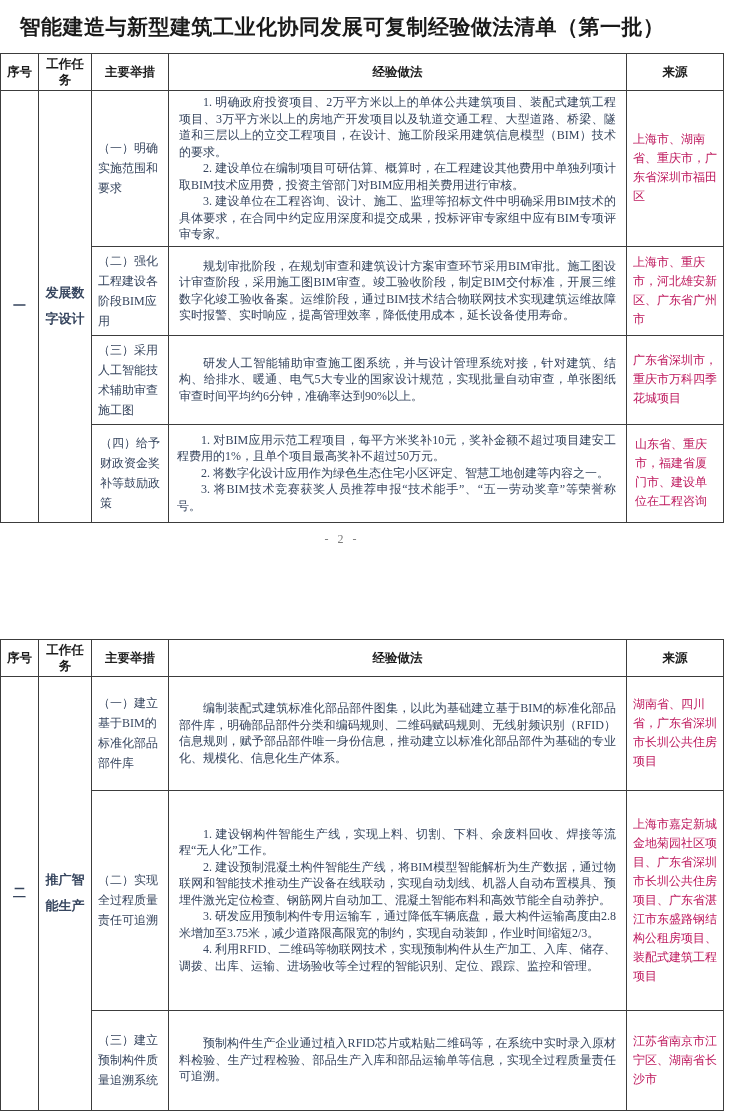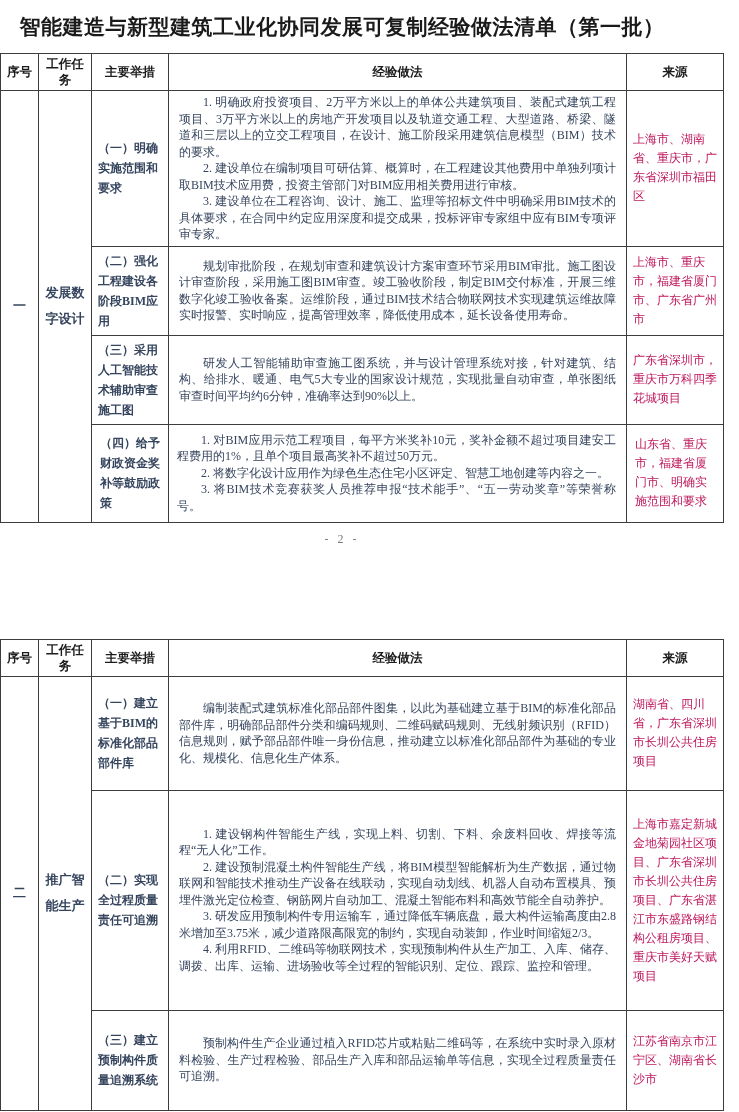--- a/index.html
+++ b/index.html
@@ -42,21 +42,21 @@
   td.serial-cell, td.task-cell {
     text-align: center;
     vertical-align: middle;
     font-weight: bold;
     font-size: 13px;
     color: #36455e;
     line-height: 26px;
     padding: 14px 4px;
   }
   td.measure-cell {
-    font-weight: bold;
+    font-weight: normal;
     font-size: 12px;
     color: #36455e;
     line-height: 20px;
     padding: 4px 6px;
     vertical-align: middle;
     text-align: left;
   }
   td.practice-cell {
     vertical-align: middle;
     padding: 3px 10px;
@@ -127,37 +127,37 @@
           <p>2. 建设单位在编制项目可研估算、概算时，在工程建设其他费用中单独列项计取BIM技术应用费，投资主管部门对BIM应用相关费用进行审核。</p>
           <p>3. 建设单位在工程咨询、设计、施工、监理等招标文件中明确采用BIM技术的具体要求，在合同中约定应用深度和提交成果，投标评审专家组中应有BIM专项评审专家。</p>
         </td>
         <td class="source-cell">上海市、湖南省、重庆市，广东省深圳市福田区</td>
       </tr>
       <tr class="row-t1-2">
         <td class="measure-cell">（二）强化工程建设各阶段BIM应用</td>
         <td class="practice-cell">
           <p>规划审批阶段，在规划审查和建筑设计方案审查环节采用BIM审批。施工图设计审查阶段，采用施工图BIM审查。竣工验收阶段，制定BIM交付标准，开展三维数字化竣工验收备案。运维阶段，通过BIM技术结合物联网技术实现建筑运维故障实时报警、实时响应，提高管理效率，降低使用成本，延长设备使用寿命。</p>
         </td>
-        <td class="source-cell">上海市、重庆市，福建省厦门市、广东省广州市</td>
+        <td class="source-cell">上海市、重庆市，河北雄安新区、广东省广州市</td>
       </tr>
       <tr class="row-t1-3">
         <td class="measure-cell">（三）采用人工智能技术辅助审查施工图</td>
         <td class="practice-cell">
           <p>研发人工智能辅助审查施工图系统，并与设计管理系统对接，针对建筑、结构、给排水、暖通、电气5大专业的国家设计规范，实现批量自动审查，单张图纸审查时间平均约6分钟，准确率达到90%以上。</p>
         </td>
         <td class="source-cell">广东省深圳市，重庆市万科四季花城项目</td>
       </tr>
       <tr class="row-t1-4">
         <td class="measure-cell">（四）给予财政资金奖补等鼓励政策</td>
         <td class="practice-cell">
           <p>1. 对BIM应用示范工程项目，每平方米奖补10元，奖补金额不超过项目建安工程费用的1%，且单个项目最高奖补不超过50万元。</p>
           <p>2. 将数字化设计应用作为绿色生态住宅小区评定、智慧工地创建等内容之一。</p>
           <p>3. 将BIM技术竞赛获奖人员推荐申报“技术能手”、“五一劳动奖章”等荣誉称号。</p>
         </td>
-        <td class="source-cell">山东省、重庆市，福建省厦门市、明确实施范围和要求</td>
+        <td class="source-cell">山东省、重庆市，福建省厦门市、建设单位在工程咨询</td>
       </tr>
     </tbody>
       </table>
 
     <div class="page-number">- 2 -</div>
   </div>
 
   <div class="page-gap"></div>
 
   <div>
@@ -187,21 +187,21 @@
         <td class="source-cell">湖南省、四川省，广东省深圳市长圳公共住房项目</td>
       </tr>
       <tr class="row-t2-2">
         <td class="measure-cell">（二）实现全过程质量责任可追溯</td>
         <td class="practice-cell">
           <p>1. 建设钢构件智能生产线，实现上料、切割、下料、余废料回收、焊接等流程“无人化”工作。</p>
           <p>2. 建设预制混凝土构件智能生产线，将BIM模型智能解析为生产数据，通过物联网和智能技术推动生产设备在线联动，实现自动划线、机器人自动布置模具、预埋件激光定位检查、钢筋网片自动加工、混凝土智能布料和高效节能全自动养护。</p>
           <p>3. 研发应用预制构件专用运输车，通过降低车辆底盘，最大构件运输高度由2.8米增加至3.75米，减少道路限高限宽的制约，实现自动装卸，作业时间缩短2/3。</p>
           <p>4. 利用RFID、二维码等物联网技术，实现预制构件从生产加工、入库、储存、调拨、出库、运输、进场验收等全过程的智能识别、定位、跟踪、监控和管理。</p>
         </td>
-        <td class="source-cell">上海市嘉定新城金地菊园社区项目、广东省深圳市长圳公共住房项目、广东省湛江市东盛路钢结构公租房项目、重庆市美好天赋项目</td>
+        <td class="source-cell">上海市嘉定新城金地菊园社区项目、广东省深圳市长圳公共住房项目、广东省湛江市东盛路钢结构公租房项目、装配式建筑工程项目</td>
       </tr>
       <tr class="row-t2-3">
         <td class="measure-cell">（三）建立预制构件质量追溯系统</td>
         <td class="practice-cell">
           <p>预制构件生产企业通过植入RFID芯片或粘贴二维码等，在系统中实时录入原材料检验、生产过程检验、部品生产入库和部品运输单等信息，实现全过程质量责任可追溯。</p>
         </td>
         <td class="source-cell">江苏省南京市江宁区、湖南省长沙市</td>
       </tr>
     </tbody>
       </table>

